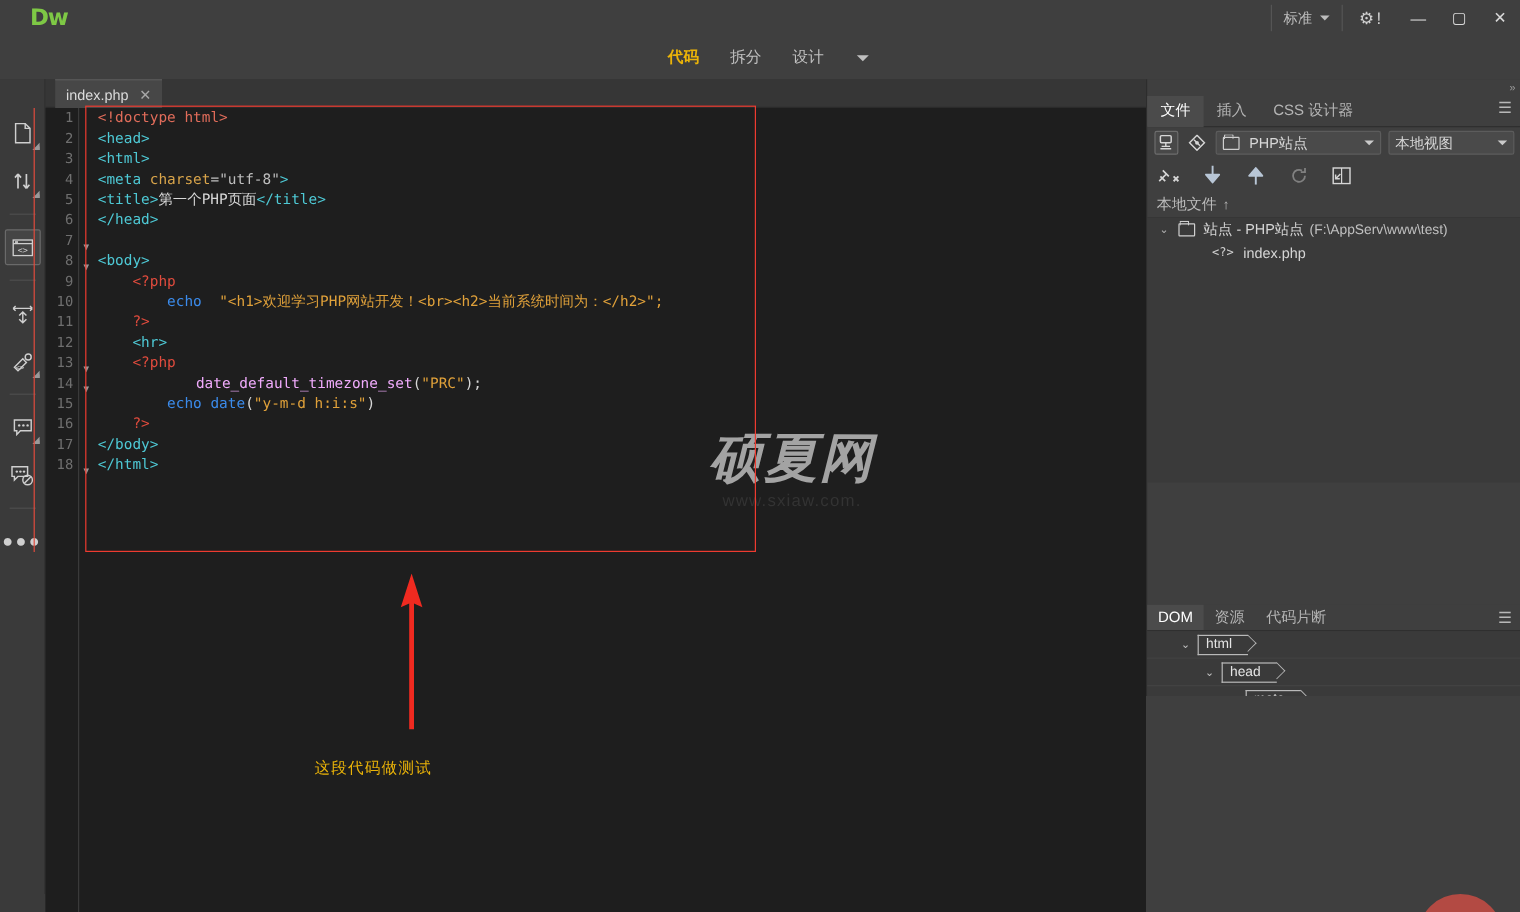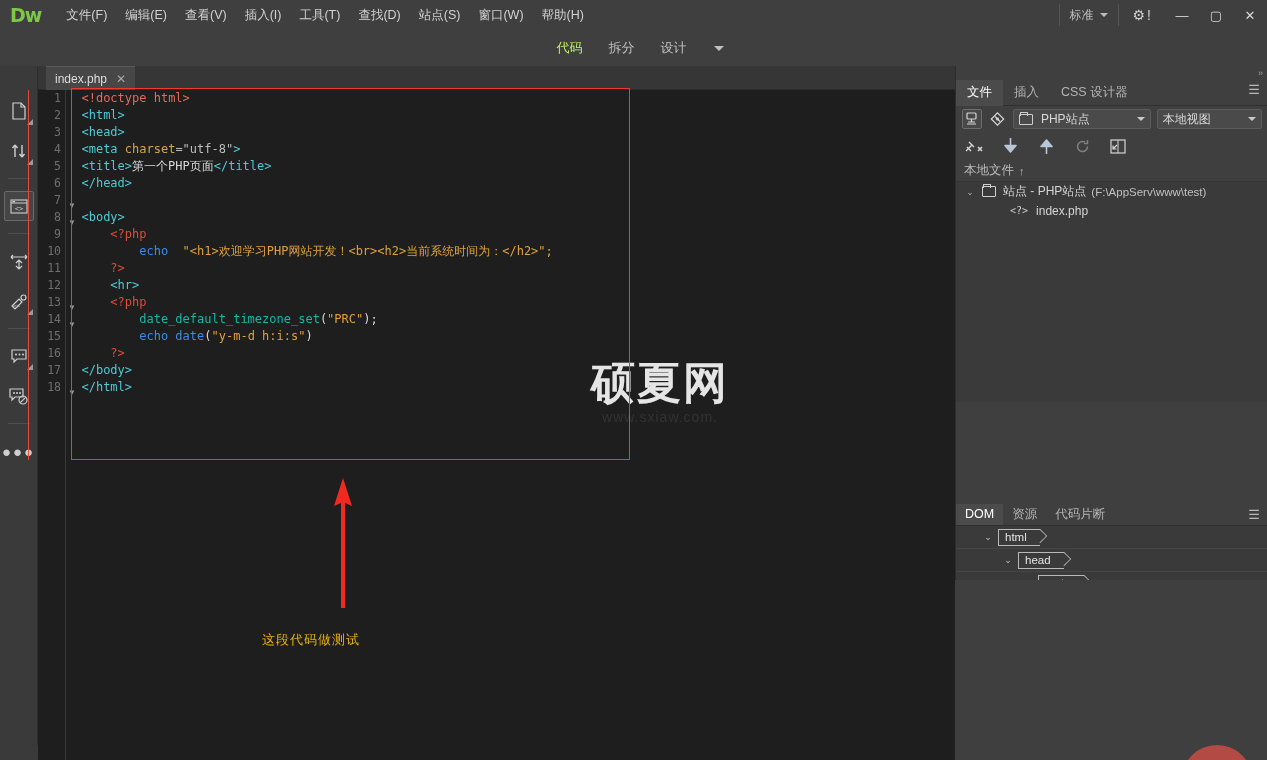--- a/index.html
+++ b/index.html
@@ -9,21 +9,21 @@
     font-family:"Liberation Sans","DejaVu Sans",sans-serif;
     font-size:12px; color:#c8c8c8;
     overflow:hidden; position:relative;
   }
   
   .menubar{
     position:absolute; left:0; top:0; width:1267px; height:30px;
     background:#3f3f3f; display:flex; align-items:center;
   }
   .dw-logo{
-    margin-left:10px; margin-right:16px;
+    margin-left:25px; margin-right:16px;
     font-size:19px; font-weight:bold; color:#7ec845;
     font-family:"DejaVu Sans",sans-serif; letter-spacing:-1px;
   }
   .menu-item{
     padding:0 9px; height:30px; line-height:30px;
     font-size:12.5px; color:#d2d2d2; cursor:default; white-space:nowrap;
   }
   .menu-spacer{ flex:1; }
   .ws-select{
     display:flex; align-items:center; gap:6px;
@@ -35,21 +35,21 @@
   .wbtns{ display:flex; height:30px; }
   .wbtn{ width:34px; height:30px; display:flex; align-items:center; justify-content:center;
     color:#d8d8d8; font-size:13px; }
 
   
   .viewbar{
     position:absolute; left:0; top:30px; width:1267px; height:36px;
     background:#3f3f3f; display:flex; align-items:center; justify-content:center;
   }
   .vtab{ padding:0 13px; font-size:13px; color:#c0c0c0; cursor:default; }
-  .vtab.active{ color:#bef264; font-weight:normal; }
+  .vtab.active{ color:#eab308; font-weight:bold; }
   .vtab-caret{ margin-left:14px; width:0;height:0;
     border-left:5px solid transparent;border-right:5px solid transparent;border-top:5px solid #c0c0c0;}
 
   
   .ltool{
     position:absolute; left:0; top:66px; width:38px; height:694px;
     background:#3a3a3a; border-right:1px solid #2d2d2d;
     display:flex; flex-direction:column; align-items:center; padding-top:30px;
   }
   .ltool-btn{
@@ -99,37 +99,37 @@
   .fold{ position:absolute; left:30px; width:9px; height:17px; line-height:17px;
     font-size:8px; color:#9a9a9a; }
   .tk-tag{ color:#4ec9d5; }
   .tk-doc{ color:#e06c5a; }
   .tk-attr{ color:#d8a44a; }
   .tk-val{ color:#bdbdbd; }
   .tk-php{ color:#e04b3d; }
   .tk-kw{ color:#3b8beb; }
   .tk-str{ color:#e0a13a; }
   .tk-txt{ color:#d8d8d8; }
-  .tk-fn{ color:#14b8a6; }
+  .tk-fn{ color:#f0abfc;margin-left:24px; }
 
   
   .caretbar{ position:absolute; left:28px; top:90px; width:1px; height:370px; background:#e04b3d; }
 
   
   .anno-rect{
     position:absolute; left:71px; top:88px; width:559px; height:372px;
     border:1.5px solid #ee3b30; pointer-events:none;
   }
 
   
   .watermark{
     position:absolute; left:560px; top:358px; width:200px; text-align:center;
     pointer-events:none; user-select:none;
   }
-  .watermark .wm1{ font-size:44px; font-weight:bold; color:#e5e5e5; letter-spacing:2px; line-height:50px; }
+  .watermark .wm1{ font-size:44px; font-weight:bold; color:#a3a3a3; letter-spacing:2px; line-height:50px;font-style:italic; }
   .watermark .wm2{ font-size:14px; color:#333333; letter-spacing:1px; margin-top:1px; }
 
   
   .arrow-a{ position:absolute; left:330px; top:478px; }
   .anno-text-a{
     position:absolute; left:262px; top:631px; font-size:13px; color:#eab308;
     letter-spacing:1px; white-space:nowrap;
   }
   .arrow-b{ position:absolute; left:1065px; top:222px; }
   .anno-text-b{
@@ -227,31 +227,20 @@
   .bottomfill{
     position:absolute; left:955px; top:580px; width:312px; height:180px; background:#3f3f3f;
   }
   .leftbottom{ position:absolute; left:0; top:745px; width:38px; height:15px; background:#3a3a3a; }
 </style>
 </head>
 <body>
 
 <div class="menubar">
   <div class="dw-logo">Dw</div>
-  <div id="menu-items" style="display:flex;">
-      <div class="menu-item">文件(F)</div>
-      <div class="menu-item">编辑(E)</div>
-      <div class="menu-item">查看(V)</div>
-      <div class="menu-item">插入(I)</div>
-      <div class="menu-item">工具(T)</div>
-      <div class="menu-item">查找(D)</div>
-      <div class="menu-item">站点(S)</div>
-      <div class="menu-item">窗口(W)</div>
-      <div class="menu-item">帮助(H)</div>
-    </div>
   <div class="menu-spacer"></div>
   <div class="ws-select">
     <span>标准</span>
     <span class="caret-d"></span>
   </div>
   <div class="gear-wrap">
     <span>⚙</span>
     <span>!</span>
   </div>
   <div class="wbtns">
@@ -369,22 +358,22 @@
   <div id="fold-col">
       <div class="fold" style="top: 107px;">▼</div>
       <div class="fold" style="top: 124px;">▼</div>
       <div class="fold" style="top: 209px;">▼</div>
       <div class="fold" style="top: 226px;">▼</div>
       <div class="fold" style="top: 294px;">▼</div>
     </div>
   <div class="code-area">
     <div id="code-lines">
         <div class="cline"><span class="tk-txt">  </span><span class="tk-doc">&lt;!doctype html&gt;</span></div>
+        <div class="cline"><span class="tk-txt">  </span><span class="tk-tag">&lt;head&gt;</span></div>
         <div class="cline"><span class="tk-txt">  </span><span class="tk-tag">&lt;html&gt;</span></div>
-        <div class="cline"><span class="tk-txt">  </span><span class="tk-tag">&lt;head&gt;</span></div>
         <div class="cline"><span class="tk-txt">  </span><span class="tk-tag">&lt;meta </span><span class="tk-attr">charset</span><span class="tk-val">="utf-8"</span><span class="tk-tag">&gt;</span></div>
         <div class="cline"><span class="tk-txt">  </span><span class="tk-tag">&lt;title&gt;</span><span class="tk-txt">第一个PHP页面</span><span class="tk-tag">&lt;/title&gt;</span></div>
         <div class="cline"><span class="tk-txt">  </span><span class="tk-tag">&lt;/head&gt;</span></div>
         <div class="cline"><span class="tk-txt"></span></div>
         <div class="cline"><span class="tk-txt">  </span><span class="tk-tag">&lt;body&gt;</span></div>
         <div class="cline"><span class="tk-txt">      </span><span class="tk-php">&lt;?php</span></div>
         <div class="cline"><span class="tk-txt">          </span><span class="tk-kw">echo</span><span class="tk-txt">  </span><span class="tk-str">"&lt;h1&gt;欢迎学习PHP网站开发！&lt;br&gt;&lt;h2&gt;当前系统时间为：&lt;/h2&gt;";</span></div>
         <div class="cline"><span class="tk-txt">      </span><span class="tk-php">?&gt;</span></div>
         <div class="cline"><span class="tk-txt">      </span><span class="tk-tag">&lt;hr&gt;</span></div>
         <div class="cline"><span class="tk-txt">      </span><span class="tk-php">&lt;?php</span></div>

